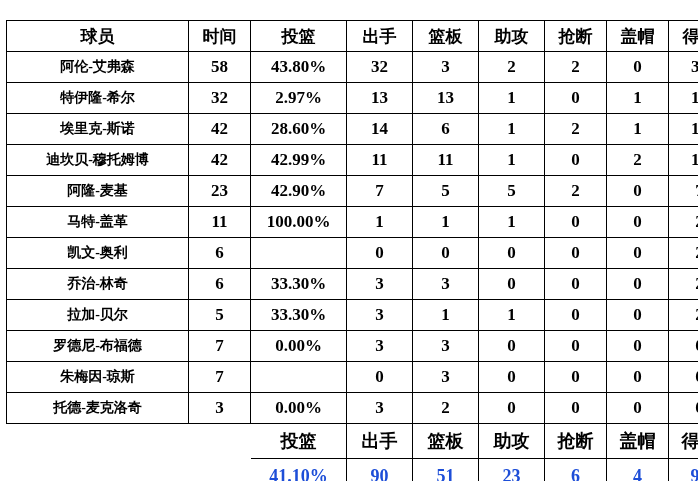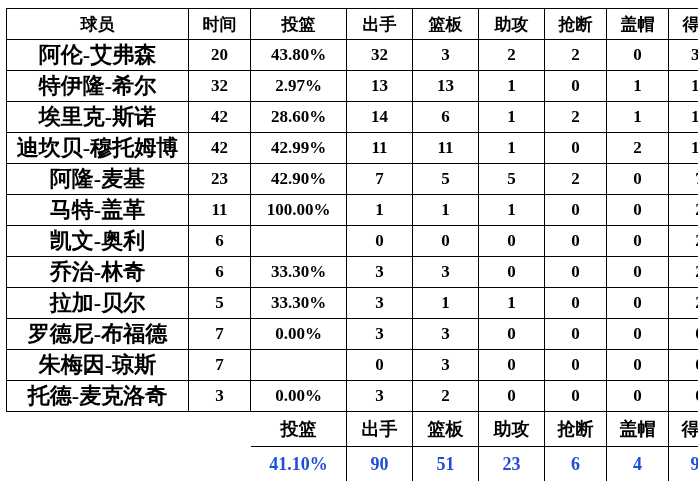--- a/index.html
+++ b/index.html
@@ -10,21 +10,21 @@
     width: 698px;
     height: 481px;
     background: #ffffff;
     font-family: "Liberation Serif", "DejaVu Serif", serif;
     overflow: hidden;
   }
   .stats-wrap {
     width: 698px;
     height: 465px;
     box-sizing: border-box;
-    padding: 8px 6px 4px 6px;
+    padding: 20px 6px 4px 6px;
   }
   table.stats {
     border-collapse: collapse;
     width: 686px;
     table-layout: fixed;
   }
   table.stats td, table.stats th {
     border: 1px solid #000000;
     text-align: center;
     vertical-align: middle;
@@ -45,21 +45,21 @@
   col.c-ast    { width: 66px; }
   col.c-stl    { width: 62px; }
   col.c-blk    { width: 62px; }
   col.c-pts    { width: 62px; }
 
   thead td {
     font-size: 18px;
     height: 34px;
   }
   tbody td.name {
-    font-size: 22px;
+    font-size: 14px;
   }
   
   tr.totals-head td.blank,
   tr.totals-value td.blank {
     border-left: 1px solid #ffffff;
     border-top: 1px solid #ffffff;
     border-bottom: 1px solid #ffffff;
     border-right: 1px solid #000000;
   }
   tr.totals-head td.blank {
@@ -106,21 +106,21 @@
         <td>篮板</td>
         <td>助攻</td>
         <td>抢断</td>
         <td>盖帽</td>
         <td>得分</td>
       </tr>
     </thead>
     <tbody>
       <tr>
         <td class="name">阿伦-艾弗森</td>
-        <td>20</td>
+        <td>58</td>
         <td>43.80%</td>
         <td>32</td>
         <td>3</td>
         <td>2</td>
         <td>2</td>
         <td>0</td>
         <td>37</td>
       </tr>
       <tr>
         <td class="name">特伊隆-希尔</td>

